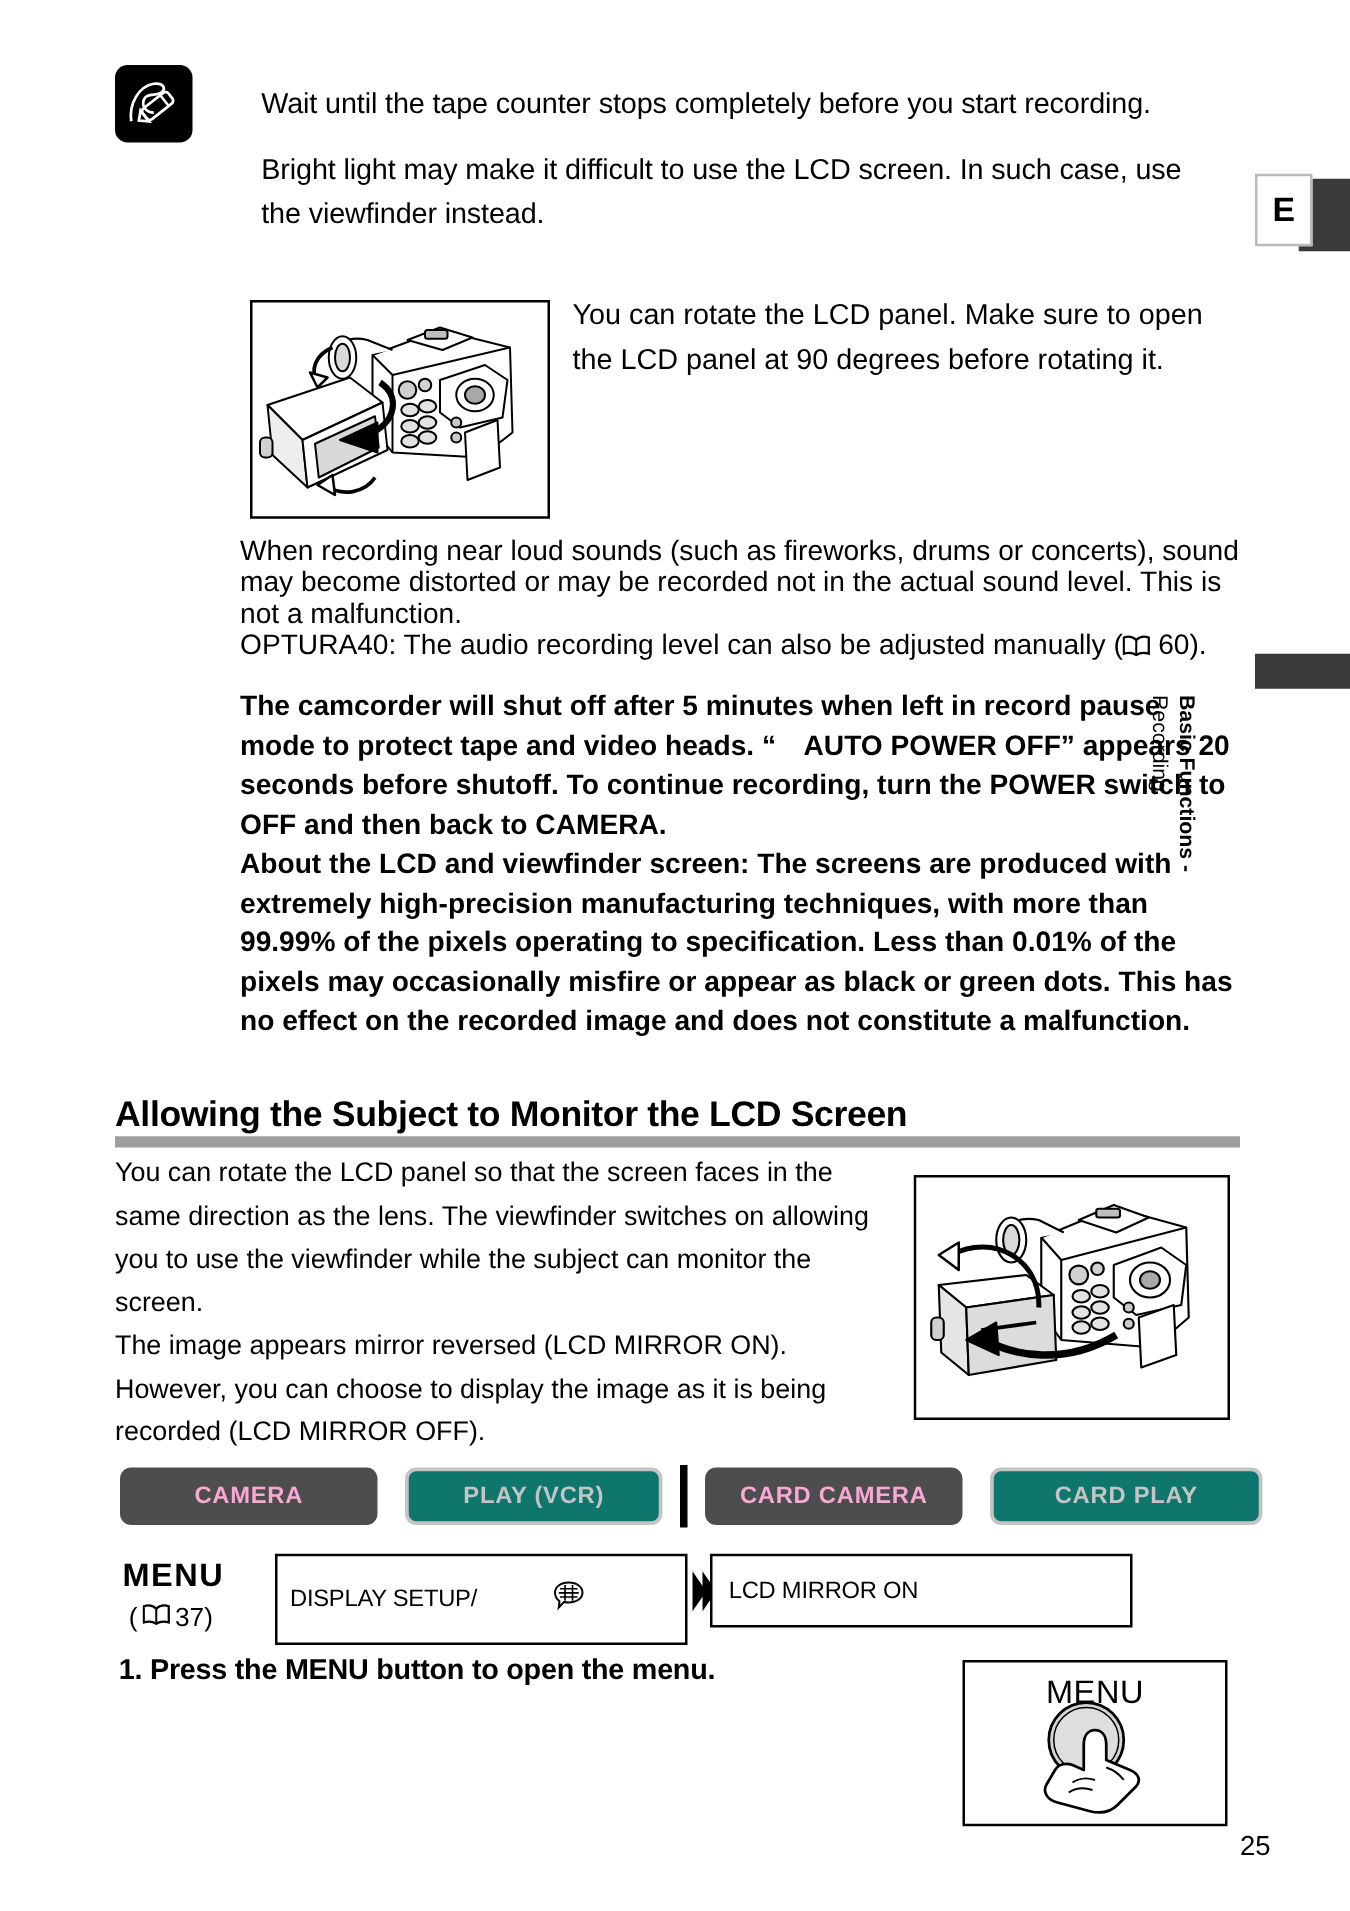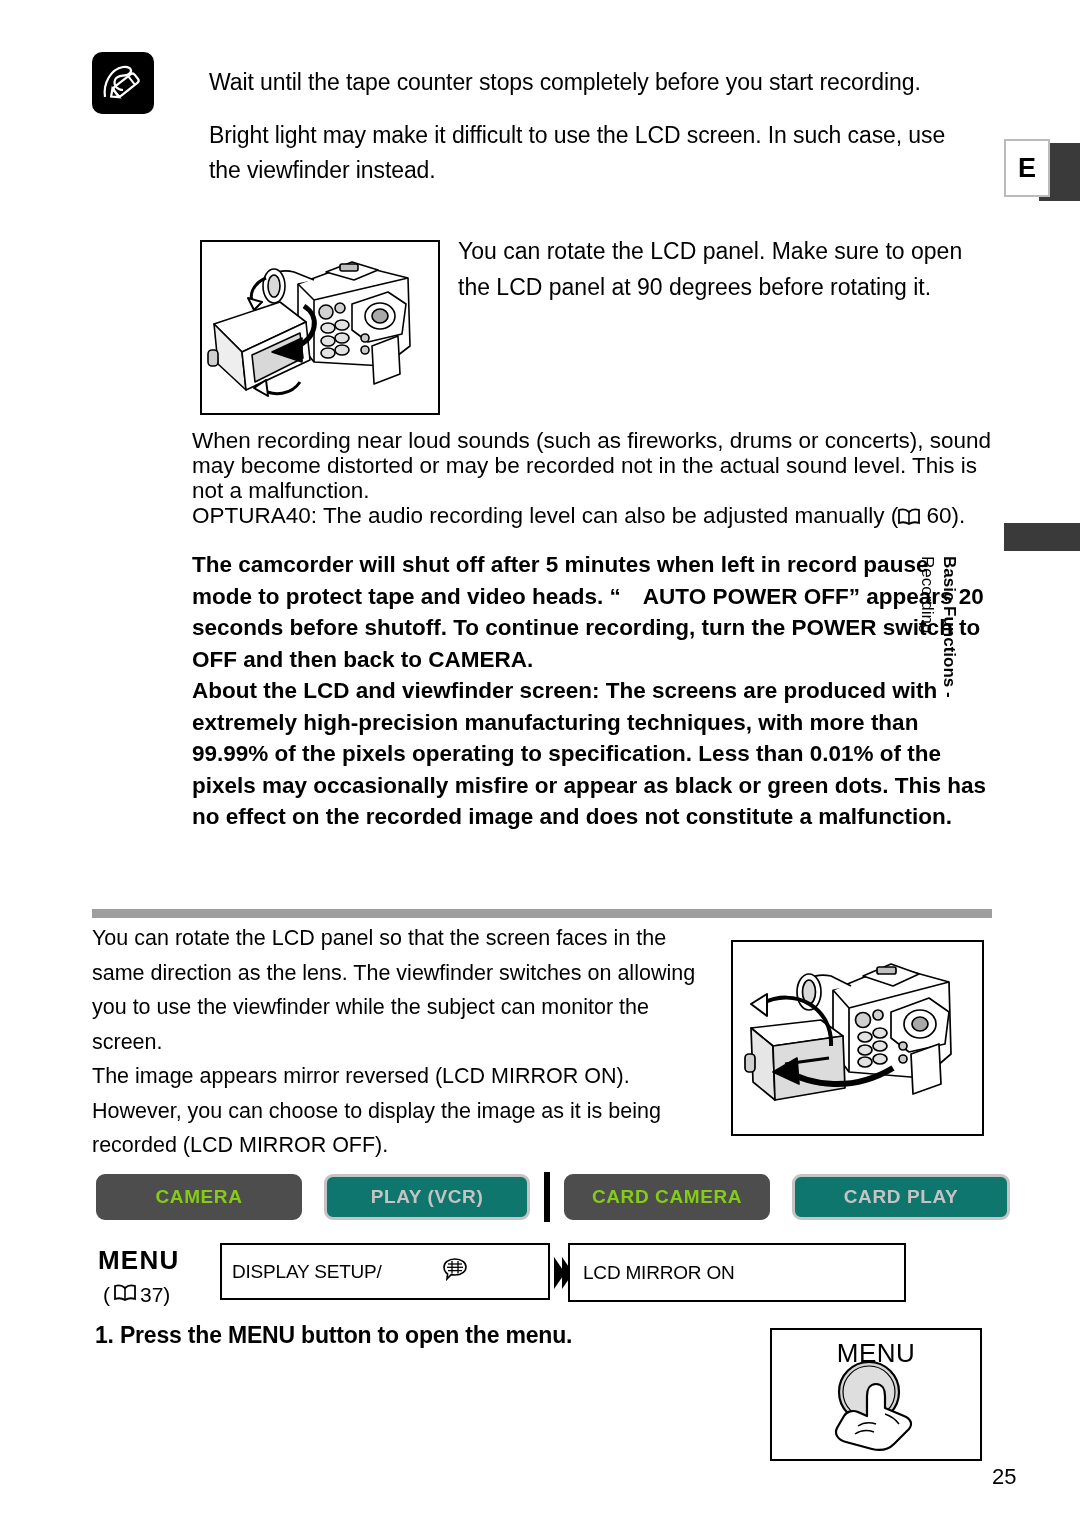--- a/index.html
+++ b/index.html
@@ -103,36 +103,36 @@
   }
   .body2 p { margin: 0; }
 
   
   .modes { position: absolute; left: 96px; top: 1172px; display: flex; align-items: center; }
   .mode-btn {
     height: 46px; border-radius: 9px;
     display: flex; align-items: center; justify-content: center;
     font-weight: bold; font-size: 19px; letter-spacing: 0.6px;
   }
-  .mode-on { background: #4d4d4d; color: #84cc16; border: 2px solid #4d4d4d; }
+  .mode-on { background: #4d4d4d; color: #f9a8d4; border: 2px solid #4d4d4d; }
   .mode-off { background: #0f766e; color: #c4c4c4; border: 3px solid #c4c4c4; }
   .mode-sep { width: 6px; height: 50px; background: #000; margin: 0 14px; }
 
   
   .menu-label {
     position: absolute; left: 98px; top: 1245px;
     font-size: 26px; font-weight: bold; letter-spacing: 1.2px;
   }
   .menu-ref {
     position: absolute; left: 103px; top: 1283px;
     font-size: 21px; display: flex; align-items: center; gap: 4px;
   }
   .menu-box1 {
     position: absolute; left: 220px; top: 1243px;
-    width: 330px; height: 57px; border: 2px solid #000; background: #fff;
+    width: 330px; height: 73px; border: 2px solid #000; background: #fff;
     display: flex; align-items: center;
   }
   .menu-box1 .lbl { font-size: 19px; margin-left: 10px; letter-spacing: -0.2px; }
   .menu-box1 .bubble { margin-left: 60px; }
   .menu-arrow {
     position: absolute; left: 553px; top: 1256px;
     width: 20px; height: 34px;
   }
   .menu-box2 {
     position: absolute; left: 568px; top: 1243px;
@@ -252,20 +252,21 @@
     </p>
   </div>
 
   <div class="bold-text">
     <p><span>The camcorder will shut off after 5 minutes when left in record pause mode to protect tape and video heads. “</span><span style="display:inline-block;width:22px"></span><span>AUTO POWER OFF” appears 20 seconds before shutoff. To continue recording, turn the POWER switch to OFF and then back to CAMERA.</span></p>
     <p>About the LCD and viewfinder screen: The screens are produced with extremely high-precision manufacturing techniques, with more than 99.99% of the pixels operating to specification. Less than 0.01% of the pixels may occasionally misfire or appear as black or green dots. This has no effect on the recorded image and does not constitute a malfunction.</p>
   </div>
 
   <div class="sec-head-wrap">
     <div class="sec-rule"></div>
+    <div class="sec-head">Allowing the Subject to Monitor the LCD Screen</div>
   </div>
 
   <div class="body2">
     <p>You can rotate the LCD panel so that the screen faces in the same direction as the lens. The viewfinder switches on allowing you to use the viewfinder while the subject can monitor the screen.</p>
     <p>The image appears mirror reversed (LCD MIRROR ON).</p>
     <p>However, you can choose to display the image as it is being recorded (LCD MIRROR OFF).</p>
   </div>
 
   <div class="fig2">
     <svg width="249" height="192" viewBox="0 0 249 192">

